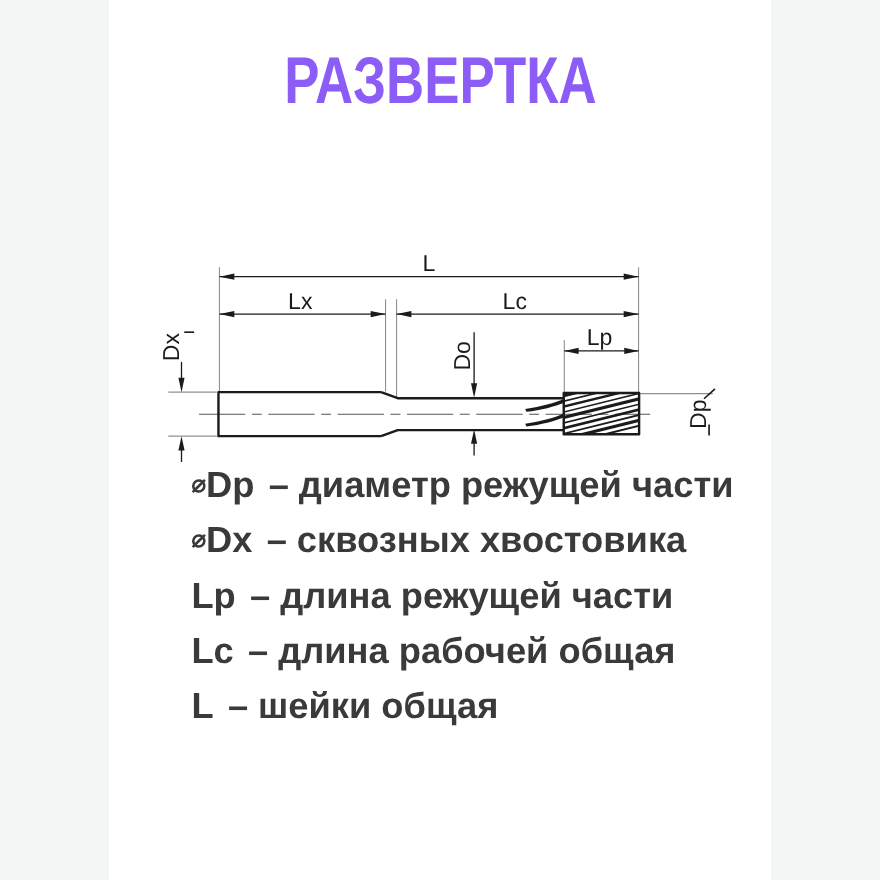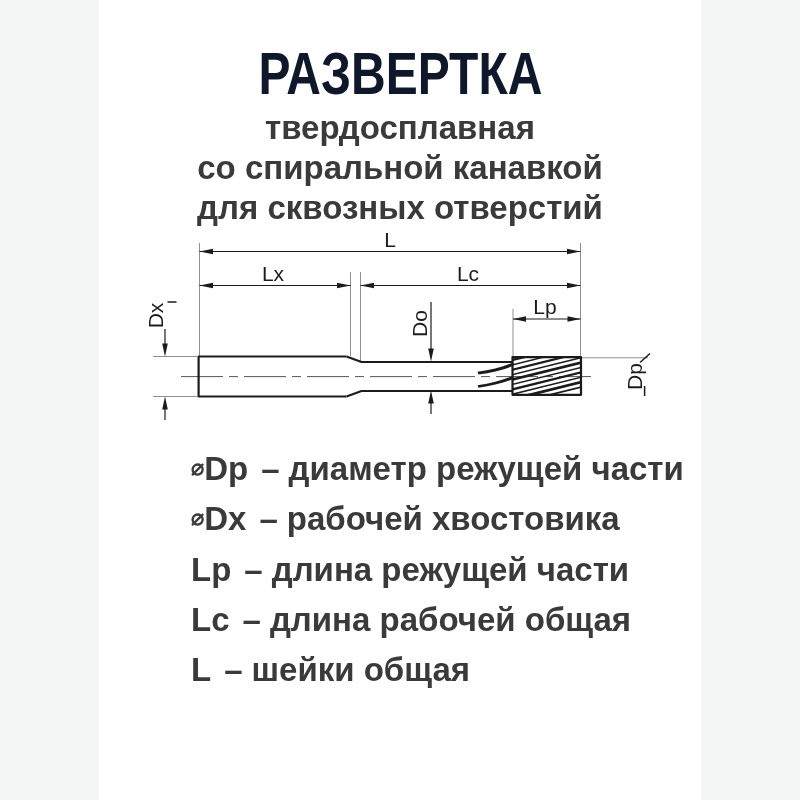--- a/index.html
+++ b/index.html
@@ -9,60 +9,54 @@
     font-family:"Liberation Sans",sans-serif;
   }
   .panel{
     position:absolute;left:99px;top:0;width:602px;height:800px;
     background:#ffffff;
   }
   .title{
     position:absolute;top:44px;left:0;width:602px;
     text-align:center;line-height:60px;
     font-size:60px;font-weight:bold;letter-spacing:0px;
-    color:#0f172a;white-space:nowrap;text-decoration:underline;
+    color:#8b5cf6;white-space:nowrap;text-decoration:underline;
   }
   .title .squeeze{
     display:inline-block;transform:scaleX(0.80);transform-origin:50% 50%;
   }
   .subtitle{
     position:absolute;top:108px;left:0;width:602px;
     text-align:center;font-size:33px;line-height:40px;font-weight:bold;
     color:#3a3a3a;
   }
   .diagram{
     position:absolute;left:0;top:230px;width:602px;height:200px;
   }
   .diagram text{
     font-family:"Liberation Sans",sans-serif;
     font-size:21px;fill:#1b1b1b;
   }
   .legend{
-    position:absolute;left:92px;top:415px;
+    position:absolute;left:75px;top:415px;
     font-size:33px;line-height:49.3px;font-weight:bold;color:#3a3a3a;
     white-space:nowrap;
-    margin-top:28px;
   }
   .legend .prefix{font-size:22px;vertical-align:5px;}
   .legend .dash{margin:0 9px 0 13px;}
 </style>
 </head>
 <body>
 
 <div class="panel">
 
   <div class="title">
     <span class="squeeze">РАЗВЕРТКА</span>
   </div>
 
-  <div class="subtitle">
-    <div>твердосплавная</div>
-    <div>со спиральной канавкой</div>
-    <div>для сквозных отверстий</div>
-  </div>
 
   <svg class="diagram" viewBox="99 230 602 200" width="602" height="200">
     <defs>
       <clipPath id="fluteClip">
           <rect x="512.9" y="357.7" width="67.6" height="36.6"></rect>
         </clipPath>
     </defs>
 
     <g stroke="#909090" stroke-width="1">
       <path d="M199.5,243 V356"></path>
@@ -139,21 +133,21 @@
     <text transform="translate(163,315.5) rotate(-90)" text-anchor="middle">Dx</text>
     <text transform="translate(427,323.5) rotate(-90)" text-anchor="middle">Do</text>
     <text transform="translate(642,376.5) rotate(-90)" text-anchor="middle">Dp</text>
   </svg>
 
   <div class="legend">
     <div class="legend-row">
       <span class="prefix">⌀</span><span class="sym">Dp</span><span class="dash">–</span><span>диаметр режущей части</span>
     </div>
     <div class="legend-row">
-      <span class="prefix">⌀</span><span class="sym">Dx</span><span class="dash">–</span><span>рабочей хвостовика</span>
+      <span class="prefix">⌀</span><span class="sym">Dx</span><span class="dash">–</span><span>сквозных хвостовика</span>
     </div>
     <div class="legend-row">
       <span class="prefix"></span><span class="sym">Lp</span><span class="dash">–</span><span>длина режущей части</span>
     </div>
     <div class="legend-row">
       <span class="prefix"></span><span class="sym">Lc</span><span class="dash">–</span><span>длина рабочей общая</span>
     </div>
     <div class="legend-row">
       <span class="prefix"></span><span class="sym">L</span><span class="dash">–</span><span>шейки общая</span>
     </div>

